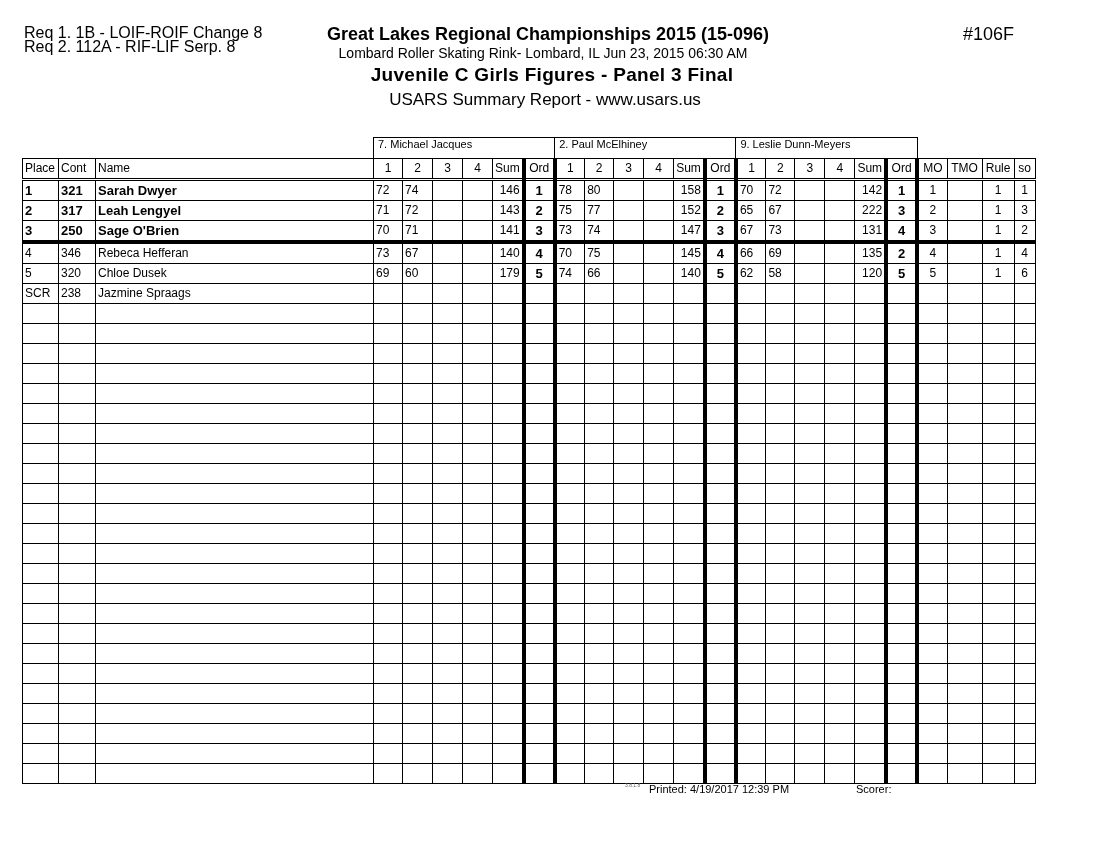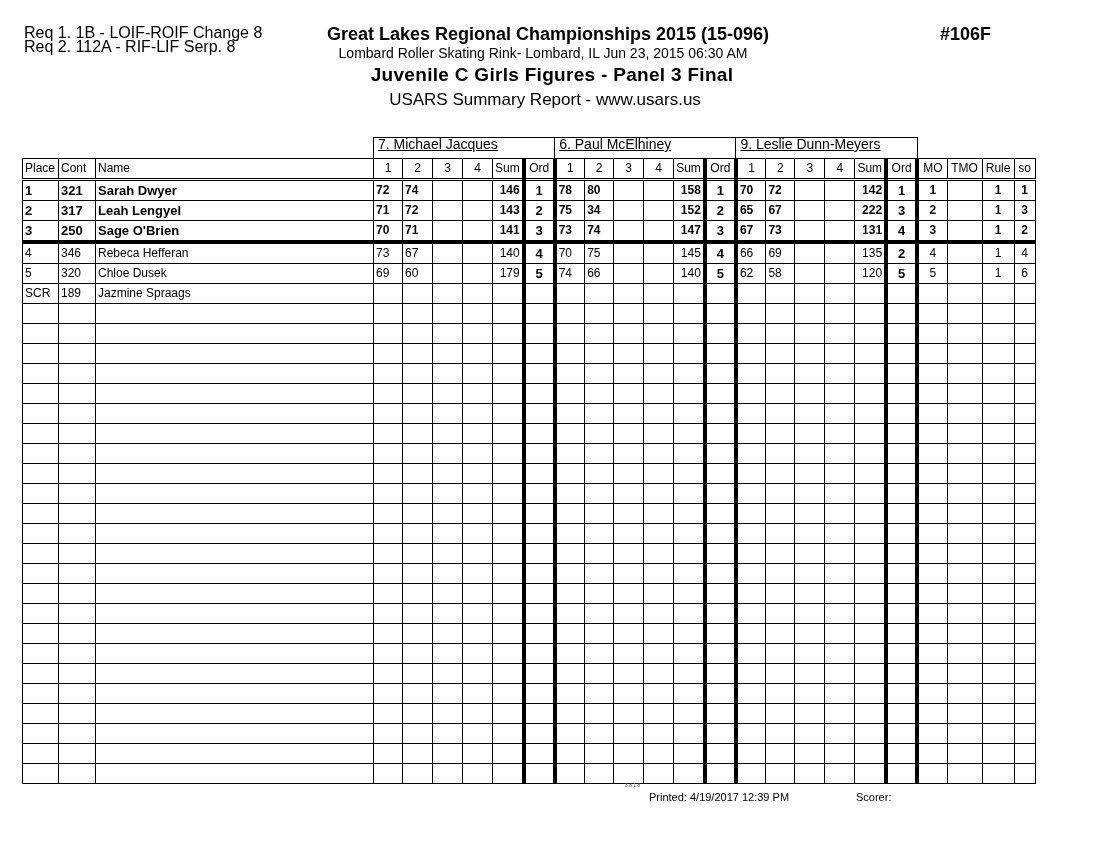--- a/index.html
+++ b/index.html
@@ -5,38 +5,38 @@
   html, body { margin:0; padding:0; background:#ffffff; }
   body { width:1100px; height:850px; position:relative; overflow:hidden;
          font-family:"Liberation Sans", "DejaVu Sans", sans-serif; color:#000; }
   .abs { position:absolute; white-space:nowrap; }
   .req { left:24px; font-size:16px; line-height:14px; }
   .title { left:0; width:1100px; text-align:center; }
   .t1 { top:24px; font-size:18px; font-weight:bold; left:-2px; }
   .t2 { top:45px; font-size:14px; left:-7px; }
   .t3 { top:64px; font-size:19px; font-weight:bold; left:2px; letter-spacing:0.3px; }
   .t4 { top:90px; font-size:17px; left:-5px; }
-  .eventno { left:940px; top:24px; font-size:18px; font-weight:bold; }
+  .eventno { left:963px; top:24px; font-size:18px; font-weight:normal; }
 
   table.grid { position:absolute; left:22px; top:137px; border-collapse:collapse; table-layout:fixed; }
   table.grid td { border:1px solid #000; padding:0 2px; height:19px; font-size:12px; line-height:19px;
                   overflow:hidden; white-space:nowrap; }
   table.grid tr.judges td { height:20px; }
   table.grid tr.judges td.blank { border:none; }
-  table.grid tr.judges td.judge { border-bottom:none; vertical-align:top; padding-left:4px; font-size:14px; line-height:12px;text-decoration:underline; }
+  table.grid tr.judges td.judge { border-bottom:none; vertical-align:top; padding-left:4px; font-size:11px; line-height:12px; }
   table.grid tr.hdr td { border-bottom:3px double #000;margin-left:8px; }
   table.grid td.r { text-align:right; padding-right:2px; }
   table.grid td.c { text-align:center; }
   table.grid td.thickL { border-left:4px solid #000; }
   table.grid tr.bold td { font-weight:bold; font-size:13px; }
-  table.grid tr.bold td.plain { font-weight:bold; font-size:12px; }
+  table.grid tr.bold td.plain { font-weight:normal; font-size:12px; }
   table.grid tr.sep td { border-bottom:4px solid #000; }
   table.grid td.ord { font-weight:bold; font-size:13px; text-align:center; }
 
-  .footer { top:783px; font-size:11px;margin-top:8px; }
+  .footer { top:783px; font-size:11px; }
   .ver { left:625px; top:782px; font-size:5px; color:#666; }
 </style>
 </head>
 <body>
 
 <div class="abs req" style="top:26px">Req  1.  1B - LOIF-ROIF Change 8</div>
 <div class="abs req" style="top:40px">Req  2.  112A - RIF-LIF Serp. 8</div>
 
 <div class="abs title t1">Great Lakes Regional Championships 2015 (15-096)</div>
 <div class="abs title t2">Lombard Roller Skating Rink- Lombard, IL  Jun 23, 2015  06:30 AM</div>
@@ -69,21 +69,21 @@
       <col style="width:31px">
     <col style="width:30px">
       <col style="width:35px">
       <col style="width:32px">
       <col style="width:21px">
   </colgroup>
   <tbody id="grid-body">
     <tr class="judges">
       <td class="blank" colspan="3"></td>
       <td class="judge" colspan="6">7.  Michael  Jacques</td>
-      <td class="judge" colspan="6">6.  Paul McElhiney</td>
+      <td class="judge" colspan="6">2.  Paul McElhiney</td>
       <td class="judge" colspan="6">9.  Leslie Dunn-Meyers</td>
       <td class="blank" colspan="4"></td>
     </tr>
     <tr class="hdr">
       <td>Place</td>
       <td>Cont</td>
       <td>Name</td>
       <td class="c">1</td>
       <td class="c">2</td>
       <td class="c">3</td>
@@ -138,21 +138,21 @@
         <td>2</td>
         <td>317</td>
         <td>Leah Lengyel</td>
         <td class="plain">71</td>
         <td class="plain">72</td>
         <td class="plain"></td>
         <td class="plain"></td>
         <td class="r plain">143</td>
         <td class="ord thickL">2</td>
         <td class="thickL plain">75</td>
-        <td class="plain">34</td>
+        <td class="plain">77</td>
         <td class="plain"></td>
         <td class="plain"></td>
         <td class="r plain">152</td>
         <td class="ord thickL">2</td>
         <td class="thickL plain">65</td>
         <td class="plain">67</td>
         <td class="plain"></td>
         <td class="plain"></td>
         <td class="r plain">222</td>
         <td class="ord thickL">3</td>
@@ -237,21 +237,21 @@
         <td class="plain"></td>
         <td class="r plain">120</td>
         <td class="ord thickL">5</td>
         <td class="c thickL plain">5</td>
         <td class="c plain"></td>
         <td class="c plain">1</td>
         <td class="c plain">6</td>
       </tr>
       <tr>
         <td>SCR</td>
-        <td>189</td>
+        <td>238</td>
         <td>Jazmine Spraags</td>
         <td class="plain"></td>
         <td class="plain"></td>
         <td class="plain"></td>
         <td class="plain"></td>
         <td class="r plain"></td>
         <td class="ord thickL"></td>
         <td class="thickL plain"></td>
         <td class="plain"></td>
         <td class="plain"></td>

